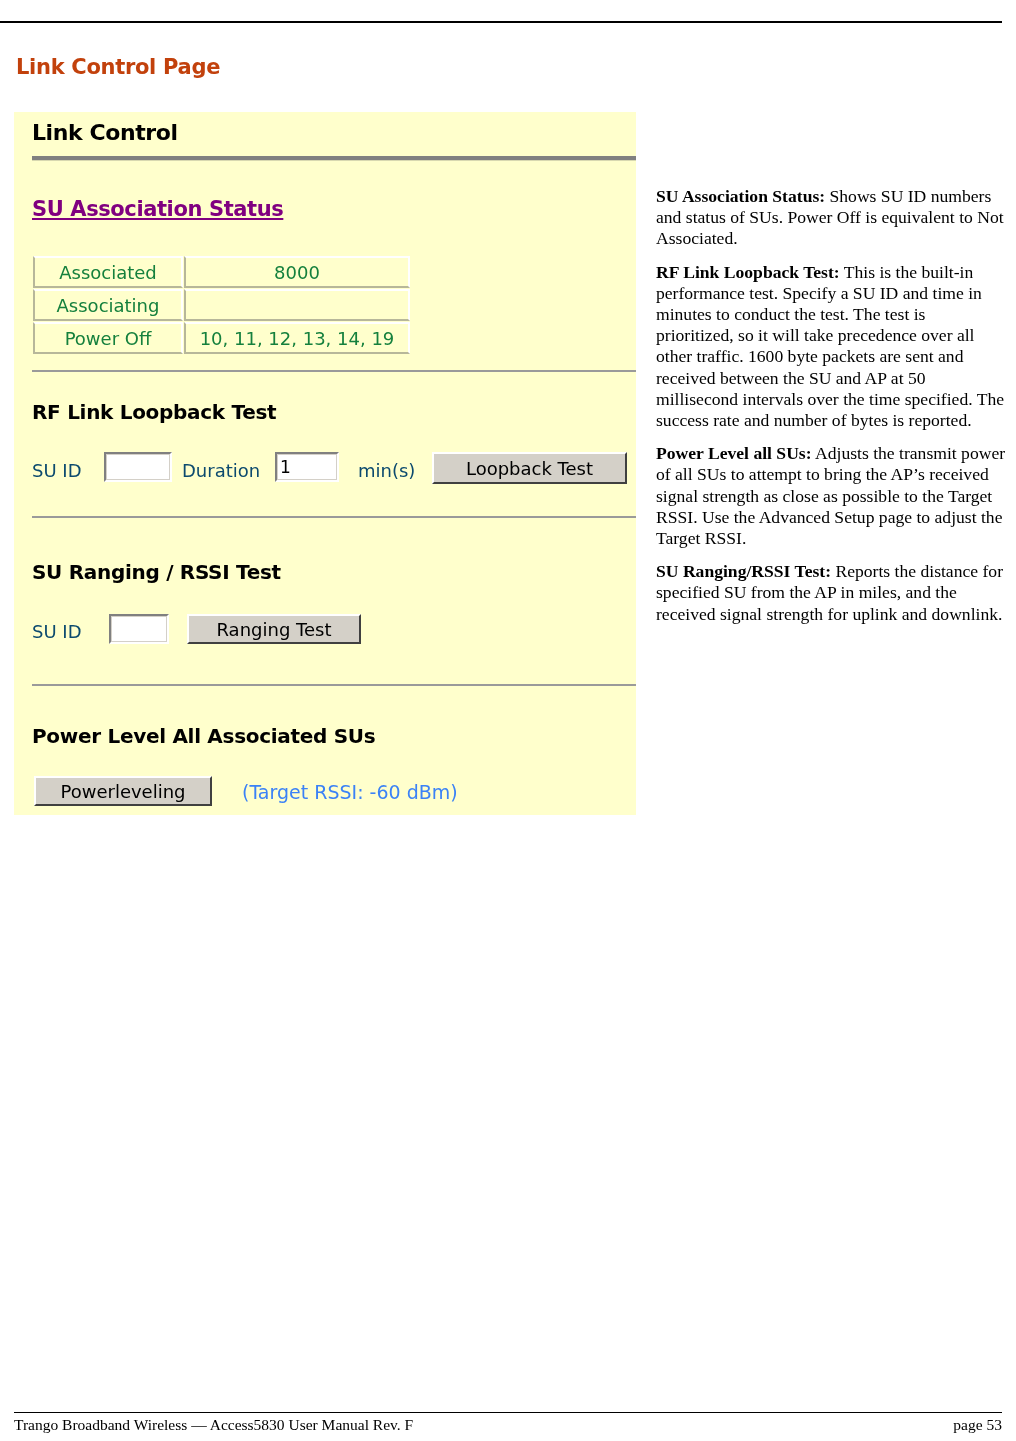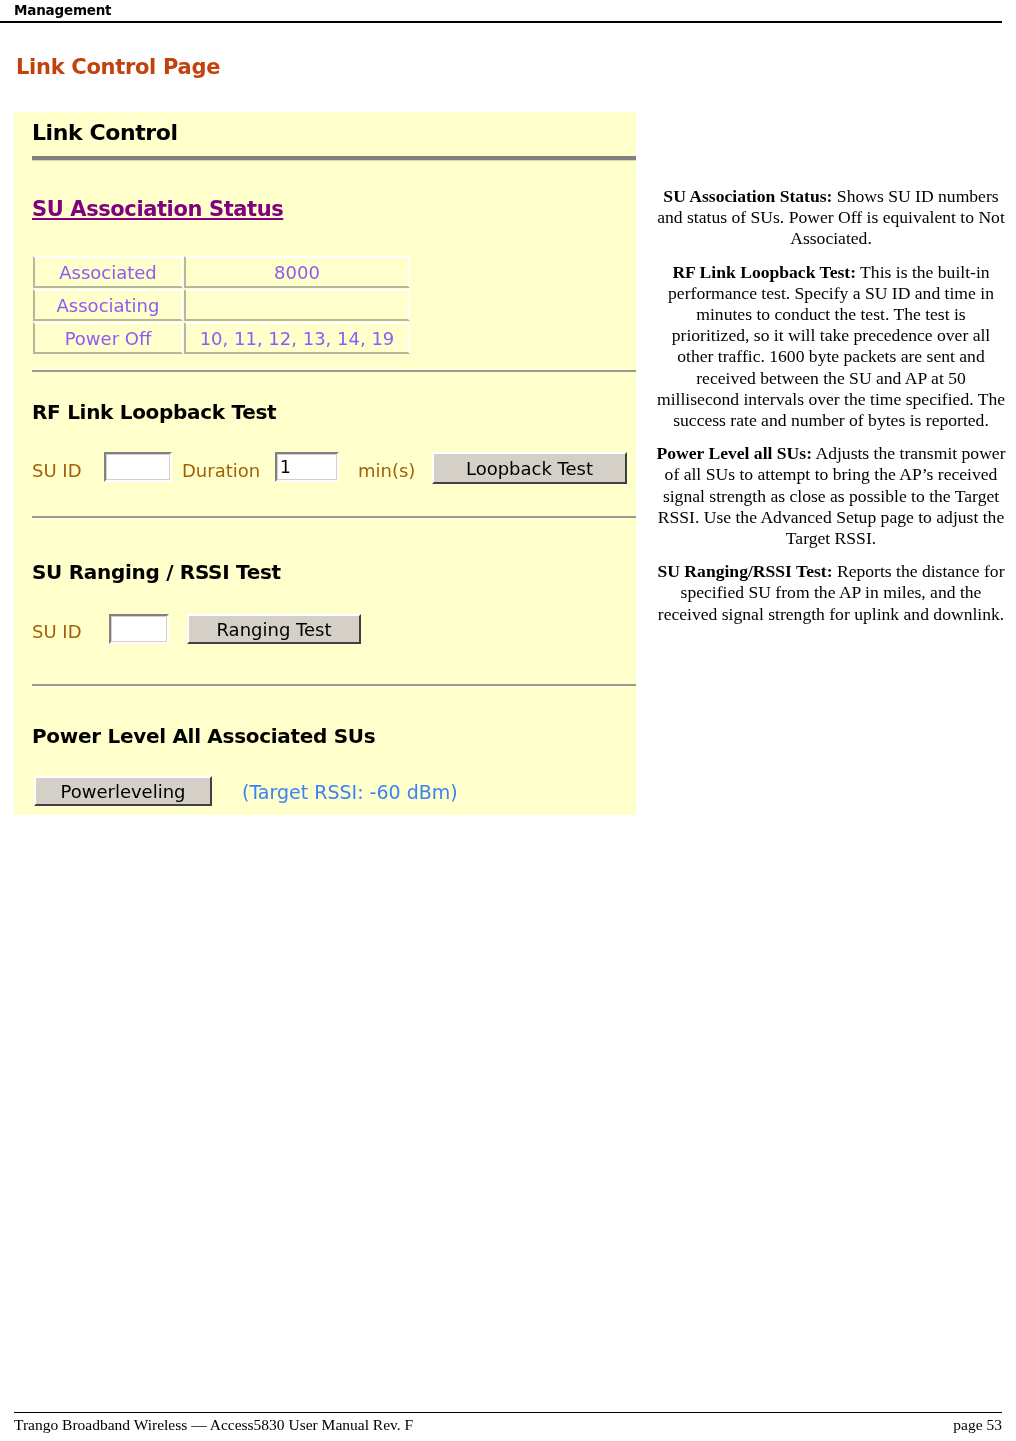--- a/index.html
+++ b/index.html
@@ -114,34 +114,34 @@
     border-spacing: 1px;
     background: #ffffcc;
   }
   .status-table td {
     border-top: 2px solid #ffffff;
     border-left: 2px solid #b7b79a;
     border-right: 2px solid #ffffff;
     border-bottom: 2px solid #b7b79a;
     background: #ffffcc;
     font-size: 18px;
-    color: #8b5cf6;
+    color: #15803d;
     padding: 2px 8px;
     height: 24px;
     text-align: center;
     white-space: nowrap;
   }
   .status-table td.c-label { width: 130px; }
   .status-table td.c-value { width: 206px; }
 
   
   .fld-label {
     position: absolute;
     font-size: 18px;
-    color: #a16207;
+    color: #0c4a6e;
     white-space: nowrap;
   }
   .txt {
     position: absolute;
     background: #ffffff;
     border-top: 2px solid #808080;
     border-left: 2px solid #808080;
     border-right: 2px solid #ffffff;
     border-bottom: 2px solid #ffffff;
     box-shadow: 0 0 0 1px #d4d0c8 inset;
@@ -182,21 +182,21 @@
     left: 656px;
     top: 186px;
     width: 350px;
   }
   .copy p {
     margin: 0 0 12px 0;
     font-family: "Liberation Serif", "DejaVu Serif", serif;
     font-size: 17.6px;
     line-height: 21.2px;
     color: #000;
-    text-align: center;
+    text-align: left;
   }
   .copy p b { font-weight: bold; }
 
   
   .footer-rule {
     position: absolute;
     left: 14px;
     top: 1412px;
     width: 988px;
     height: 1px;
@@ -211,21 +211,20 @@
     font-size: 15.5px;
     color: #000;
   }
   .footer .f-left { float: left; }
   .footer .f-right { float: right; }
 </style>
 </head>
 <body>
 
 <div class="page-header">
-  <div class="hdr-text">Management</div>
   <div class="hdr-rule"></div>
 </div>
 
 <div class="section-title">Link Control Page</div>
 
 <div class="shot">
 
   <div class="shot-title">Link Control</div>
   <div class="hr-thick" style="top:44px;"></div>
 

